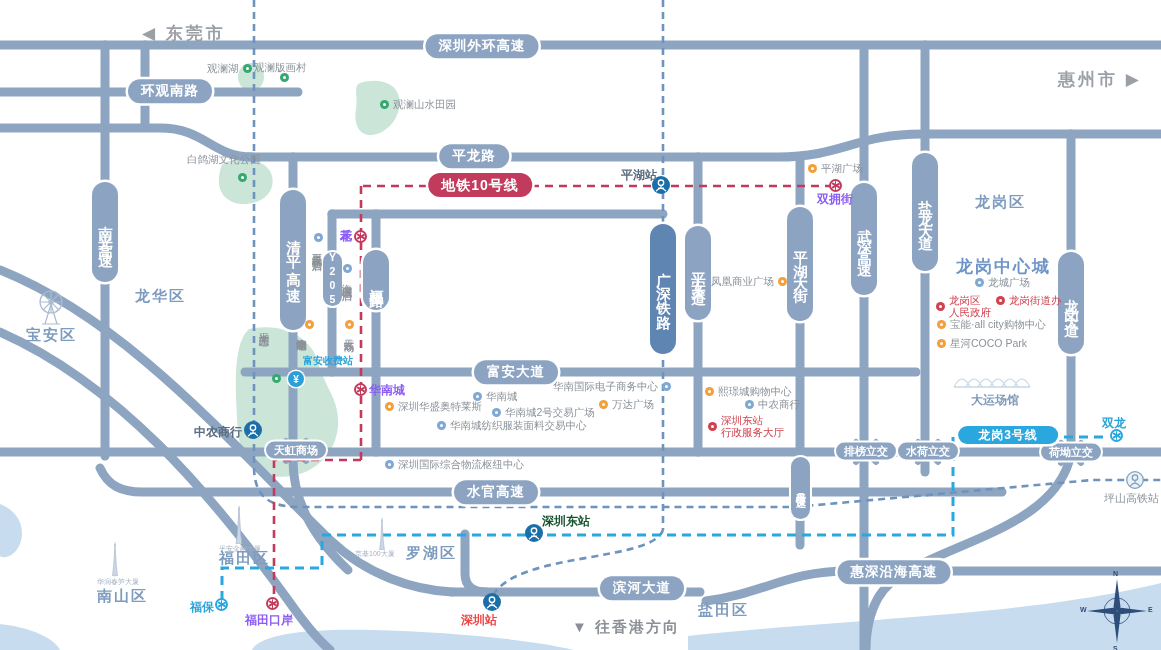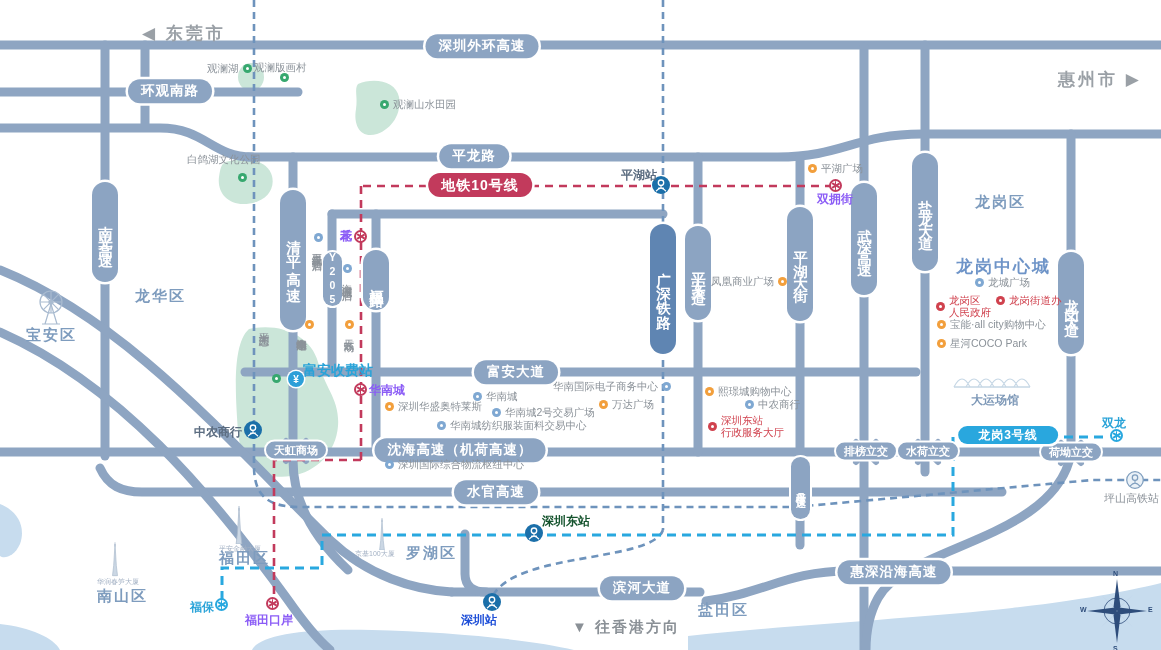--- a/index.html
+++ b/index.html
@@ -127,21 +127,20 @@
   <div class="vroad" style="left:787px;top:207px;height:114px;letter-spacing:12px">平湖大街</div>
   <div class="vroad" style="left:851px;top:183px;height:112px;letter-spacing:11px">武深高速</div>
   <div class="vroad" style="left:912px;top:153px;height:118px;letter-spacing:12px">盐龙大道</div>
   <div class="vroad" style="left:1058px;top:252px;height:102px;letter-spacing:8px">龙岗大道</div>
   <div class="vroad thin" style="left:791px;top:457px;height:62px;font-size:10px;letter-spacing:2px">丹平快速</div>
 
   <div class="road-banner" style="left:482px;top:46px">深圳外环高速</div>
   <div class="road-banner" style="left:170px;top:91px">环观南路</div>
   <div class="road-banner" style="left:474px;top:156px">平龙路</div>
   <div class="road-banner" style="left:516px;top:372px">富安大道</div>
-  <div class="road-banner" style="left:460px;top:450px">沈海高速（机荷高速）</div>
   <div class="road-banner" style="left:496px;top:492px">水官高速</div>
   <div class="road-banner" style="left:642px;top:588px">滨河大道</div>
   <div class="road-banner" style="left:894px;top:572px">惠深沿海高速</div>
 
   <div class="road-banner sm" style="left:296px;top:450px">天虹商场</div>
   <div class="road-banner sm" style="left:866px;top:451px">排榜立交</div>
   <div class="road-banner sm" style="left:928px;top:451px">水荷立交</div>
   <div class="road-banner sm" style="left:1071px;top:452px">荷坳立交</div>
 
   <div class="road-banner red" style="left:480px;top:185px">地铁10号线</div>
@@ -177,21 +176,21 @@
         <circle cx="10" cy="7.4" r="3" fill="none" stroke="#fff" stroke-width="1.5"></circle>
         <path d="M10 10.6 V12.4 M4.8 16.6 Q10 10.4 15.2 16.6 M7.3 13.4 H12.7" stroke="#fff" stroke-width="1.3" fill="none" stroke-linecap="round"></path>
       </svg></span>
   <div class="slabel" style="left:542px;top:513px;color:#14532d">深圳东站</div>
 
   <span class="rsta" style="left:483px;top:593px"><svg width="18" height="18" viewBox="0 0 20 20">
         <circle cx="10" cy="10" r="10" fill="#1B6FA9"></circle>
         <circle cx="10" cy="7.4" r="3" fill="none" stroke="#fff" stroke-width="1.5"></circle>
         <path d="M10 10.6 V12.4 M4.8 16.6 Q10 10.4 15.2 16.6 M7.3 13.4 H12.7" stroke="#fff" stroke-width="1.3" fill="none" stroke-linecap="round"></path>
       </svg></span>
-  <div class="slabel" style="left:461px;top:612px;color:#1d4ed8">深圳站</div>
+  <div class="slabel" style="left:461px;top:612px;color:#ef4444">深圳站</div>
 
   <span class="rsta" style="left:1126px;top:471px"><svg width="18" height="18" viewBox="0 0 20 20">
         <circle cx="10" cy="10" r="9.2" fill="#EAF1F7" stroke="#7F9EBE" stroke-width="1.4"></circle>
         <circle cx="10" cy="7.4" r="3" fill="none" stroke="#7F9EBE" stroke-width="1.4"></circle>
         <path d="M10 10.6 V12.4 M4.8 16.6 Q10 10.4 15.2 16.6" stroke="#7F9EBE" stroke-width="1.2" fill="none" stroke-linecap="round"></path>
       </svg></span>
   <div class="slabel" style="left:1104px;top:491px;color:#8B9299;font-size:11px;font-weight:normal">坪山高铁站</div>
 
   <span class="msta" style="left:354px;top:230px">
       <i></i>
@@ -225,21 +224,21 @@
     </span>
   <div class="slabel cyantext" style="left:190px;top:599px">福保</div>
   <span class="msta cy" style="left:1110px;top:429px">
       <i></i>
       <i></i>
       <i></i>
     </span>
   <div class="slabel cyantext" style="left:1102px;top:415px">双龙</div>
 
   <span class="toll" style="left:288px;top:371px">¥</span>
-  <div class="slabel cyantext" style="left:303px;top:362px;font-size:14px">富安收费站</div>
+  <div class="slabel cyantext" style="left:303px;top:354px;font-size:10px">富安收费站</div>
 
   <div class="poi" style="left:207px;top:62px">
       <span>观澜湖</span>
       <span class="dot green"></span>
     </div>
   <div class="poi" style="left:254px;top:61px">
       <span>观澜版画村</span>
     </div>
   <span class="dot green lonedot" style="left:280px;top:73px"></span>
   <div class="poi" style="left:380px;top:98px">

